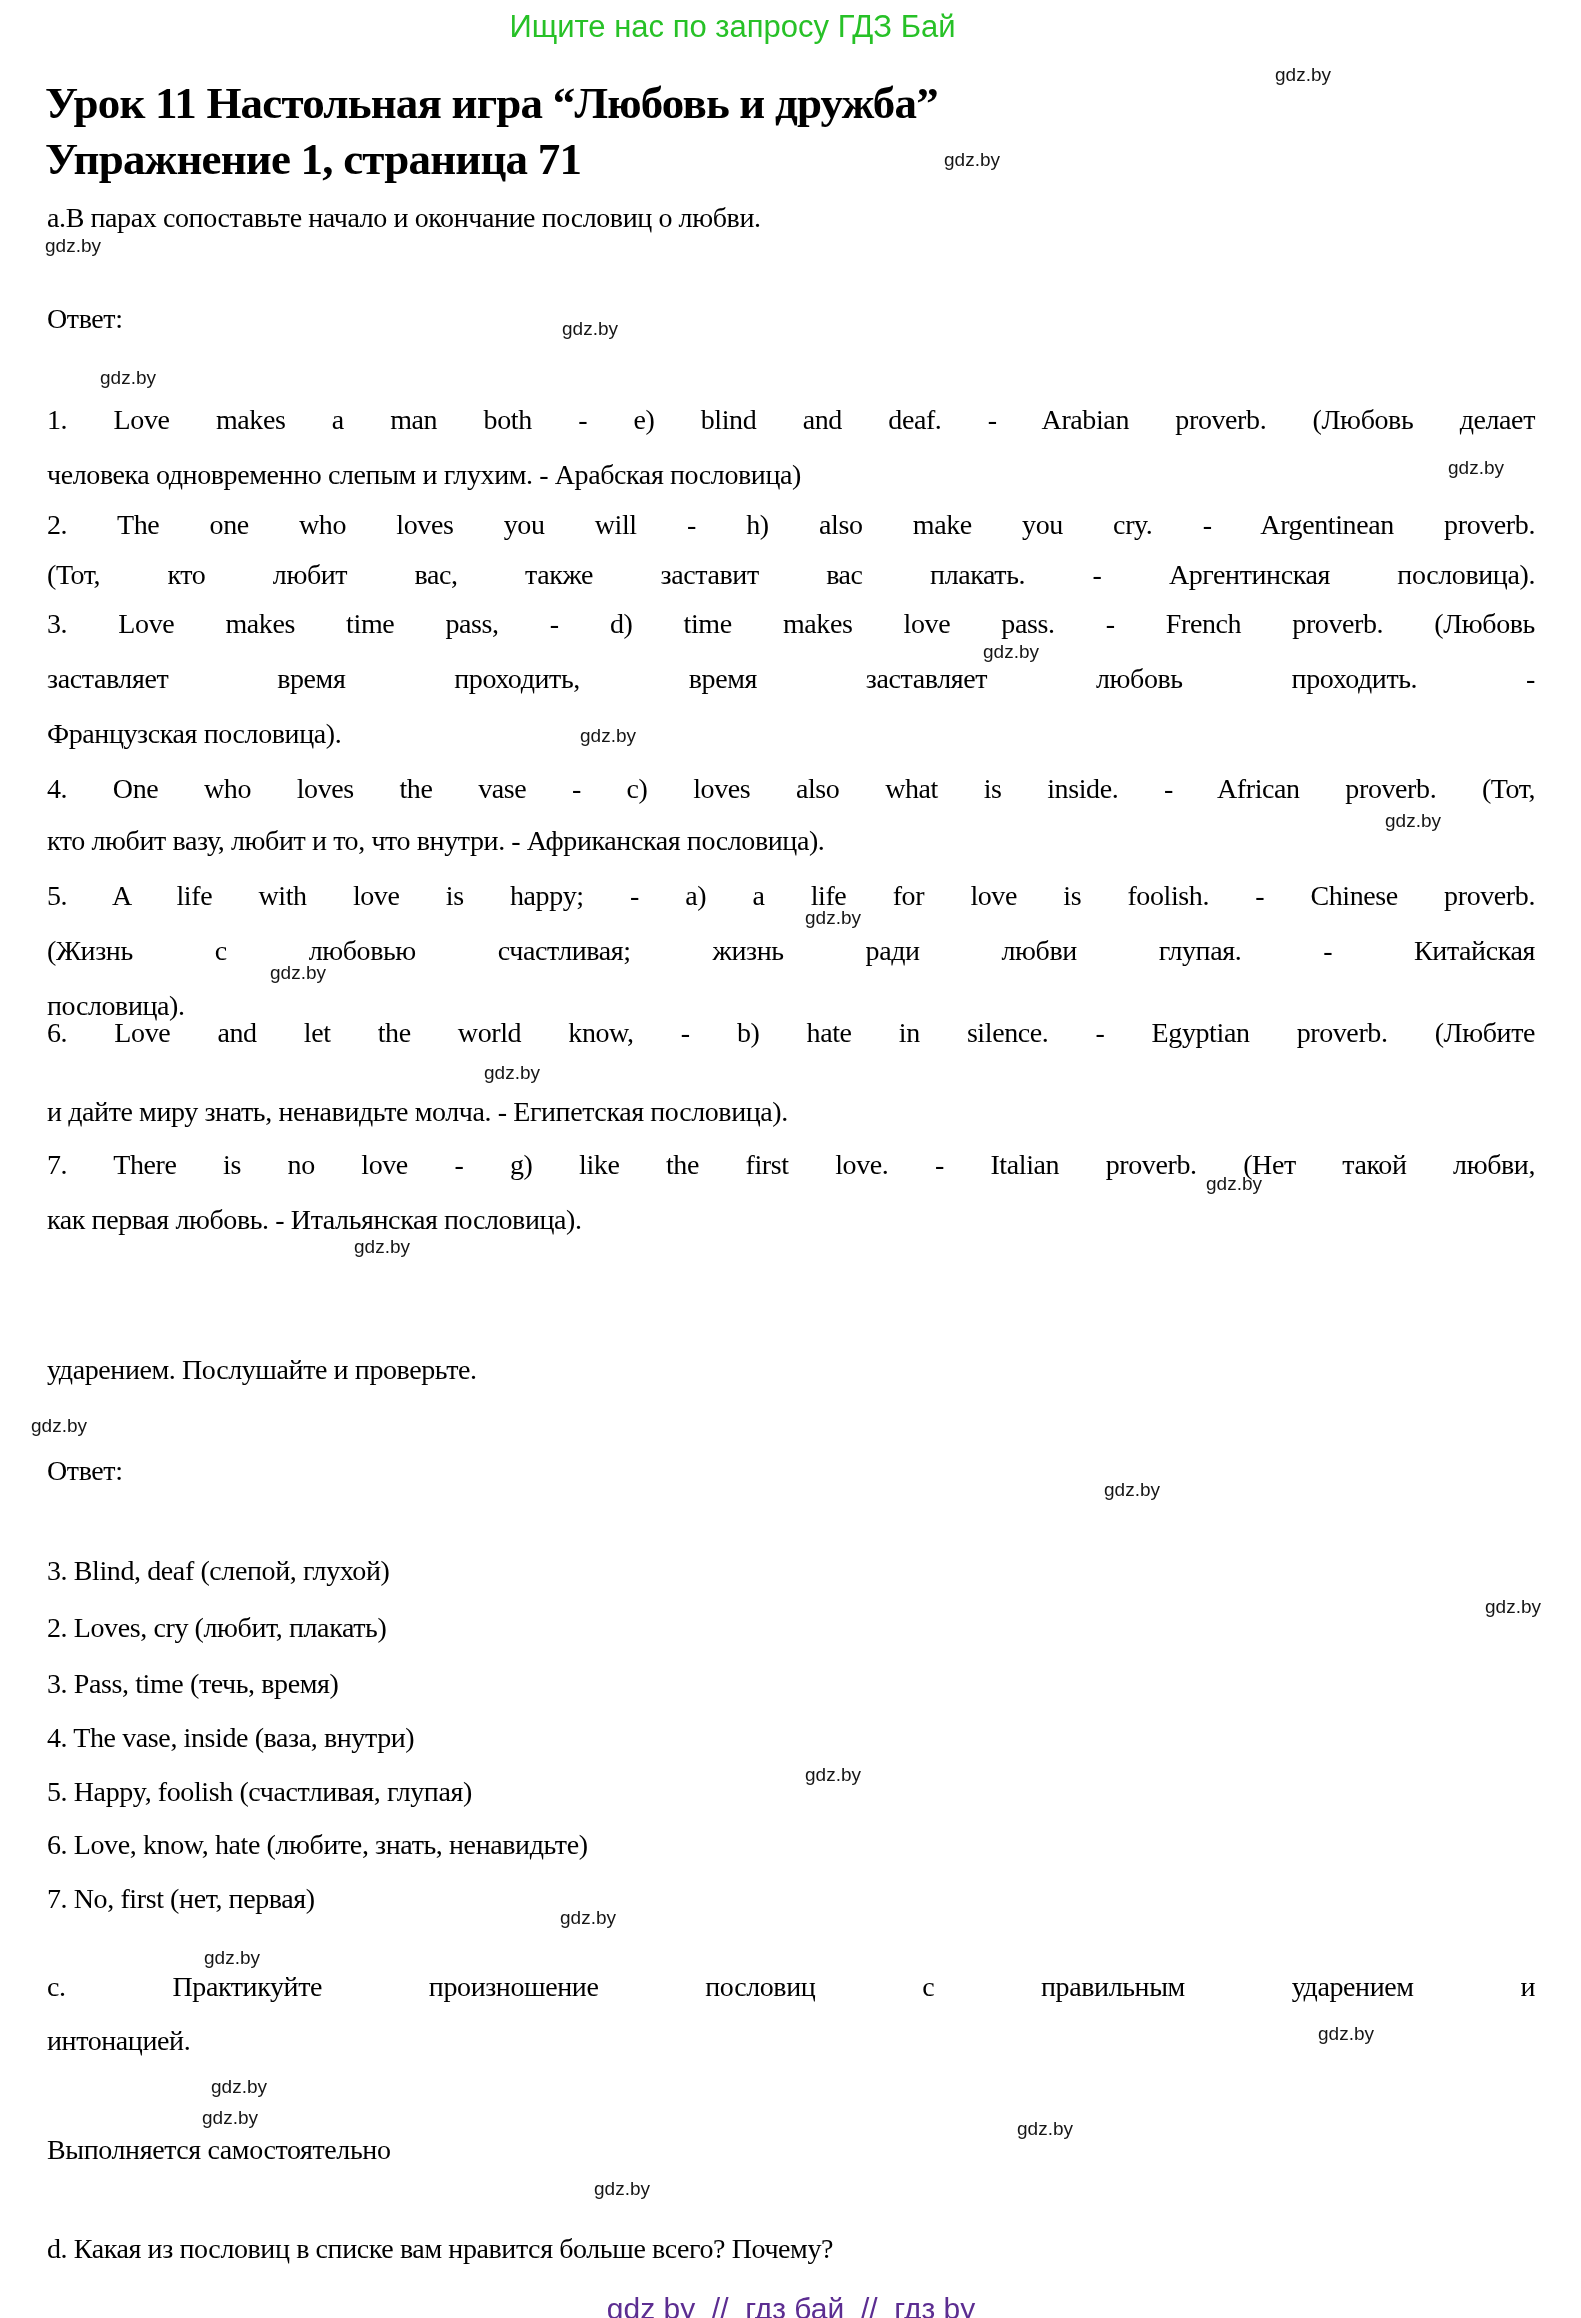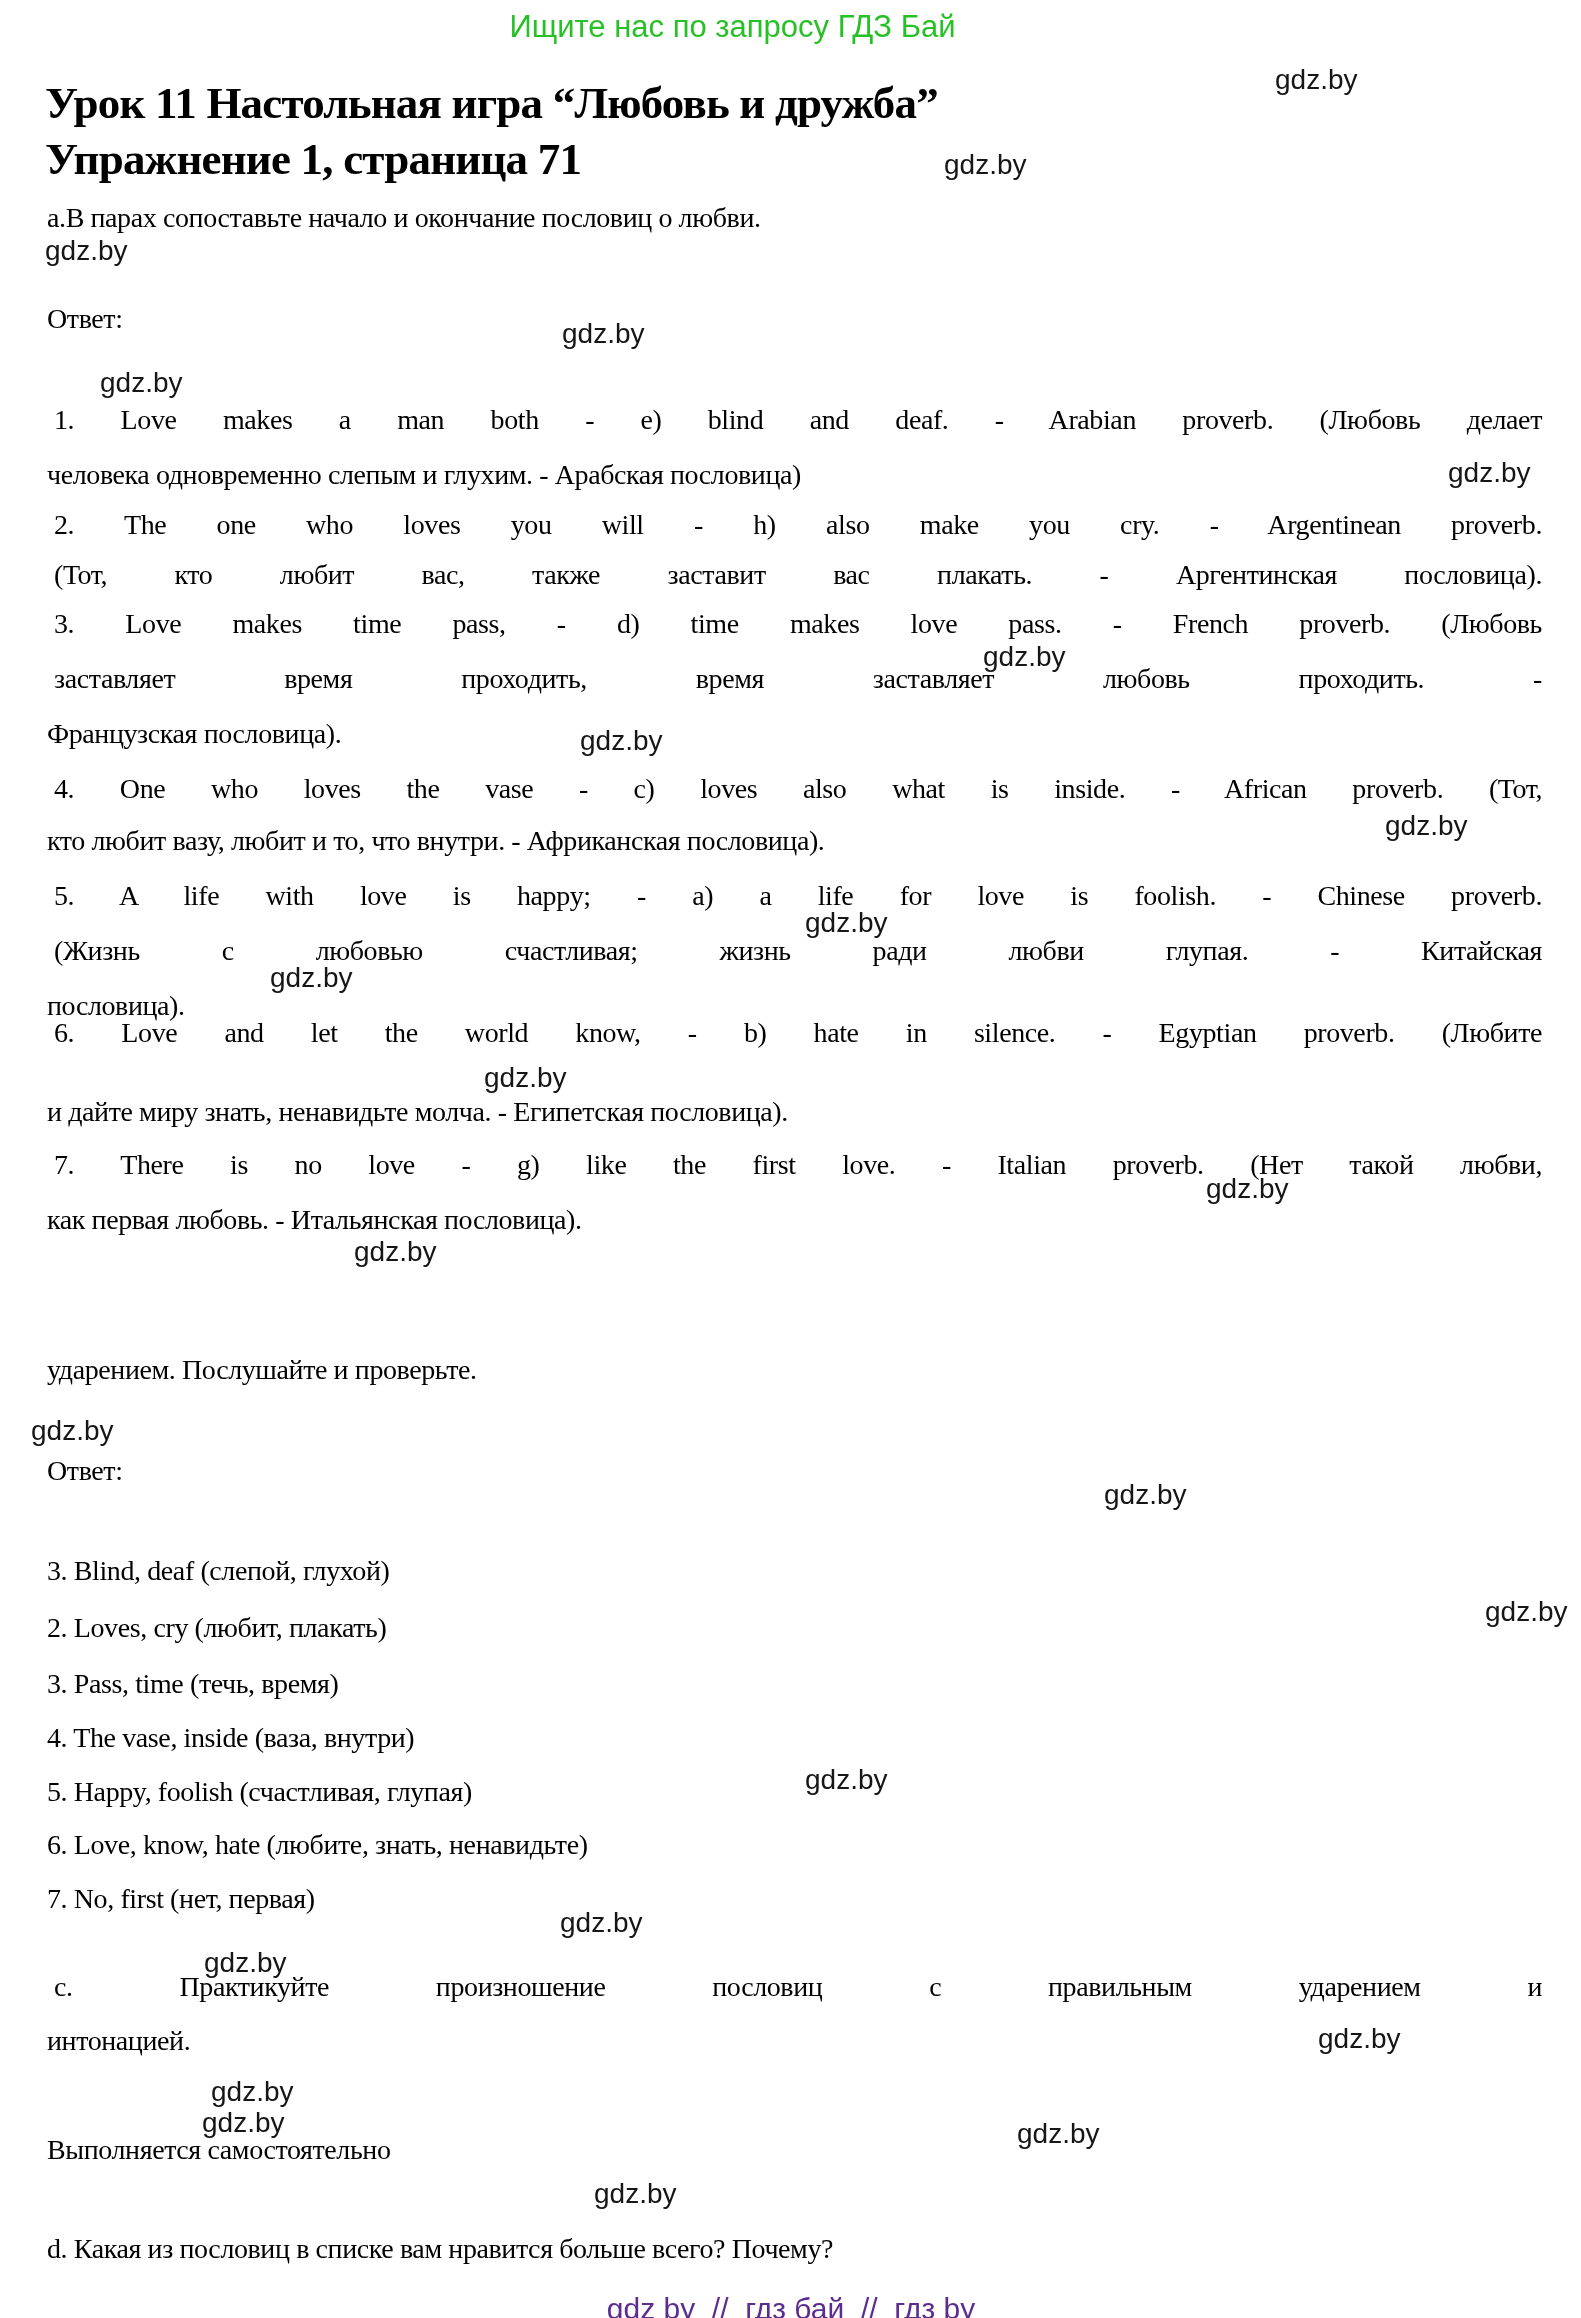--- a/index.html
+++ b/index.html
@@ -14,24 +14,24 @@
     white-space:nowrap;
   }
   .h {
     position:absolute; left:45px; font-weight:bold; font-size:45px;
     letter-spacing:-0.8px; white-space:nowrap;
   }
   .bl {
     position:absolute; left:47px; width:1488px; font-size:28px;
     letter-spacing:-0.4px; line-height:1.2; white-space:nowrap;
   }
-  .j { white-space:normal; text-align:justify; text-align-last:justify; text-justify:inter-word;margin-left:7px; }
+  .j { white-space:normal; text-align:justify; text-align-last:justify; text-justify:inter-word; }
   .wm {
     position:absolute; font-family:"Liberation Sans", sans-serif;
-    font-size:28px; color:#161616; white-space:nowrap;
+    font-size:19px; color:#161616; white-space:nowrap;
   }
   .footer {
     position:absolute; top:2292px; left:0; width:100%; text-align:center;
     font-family:"Liberation Sans", sans-serif; font-size:30px; color:var(--purple);
     white-space:pre;
   }
 </style>
 </head>
 <body>
 

